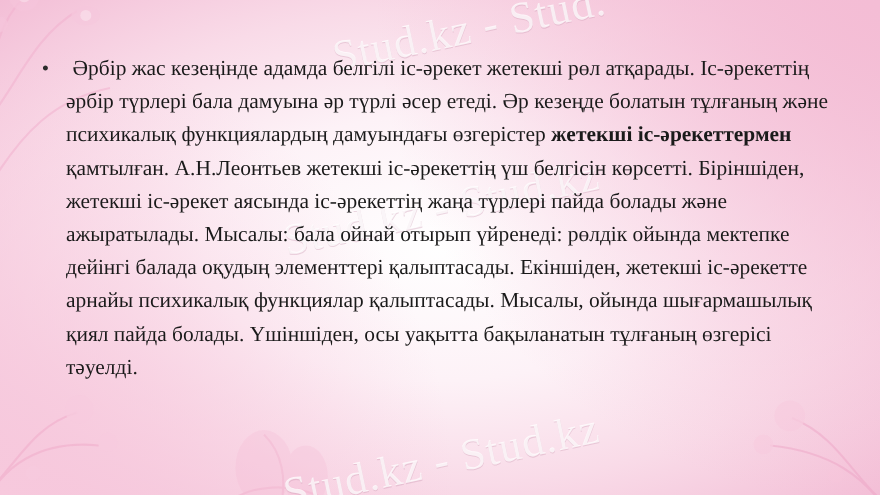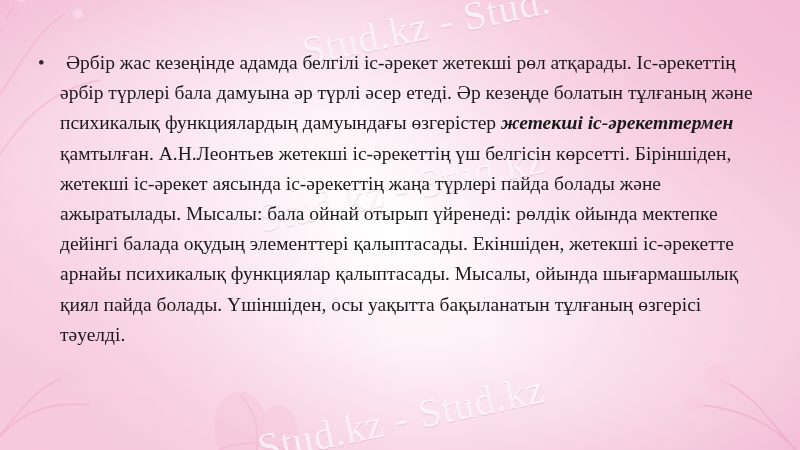--- a/index.html
+++ b/index.html
@@ -68,21 +68,21 @@
   }
   .para {
     flex: 1 1 auto;
     font-size: 19.5px;
     line-height: 30.2px;
     color: #1a1a1a;
     text-align: left;
     text-indent: 6px;
   }
   .b { font-weight: normal; }
-  .bi { font-weight: bold; font-style: italic; }
+  .bi { font-weight: bold; }
 </style>
 </head>
 <body>
 
 <div class="slide">
 
   <svg class="deco deco-tl" viewBox="0 0 250 200">
     <g fill="none" stroke="#f2b2cf" stroke-width="2">
       <path d="M10,190 C40,120 20,60 70,20"></path>
       <path d="M0,170 C50,130 60,70 110,40"></path>

